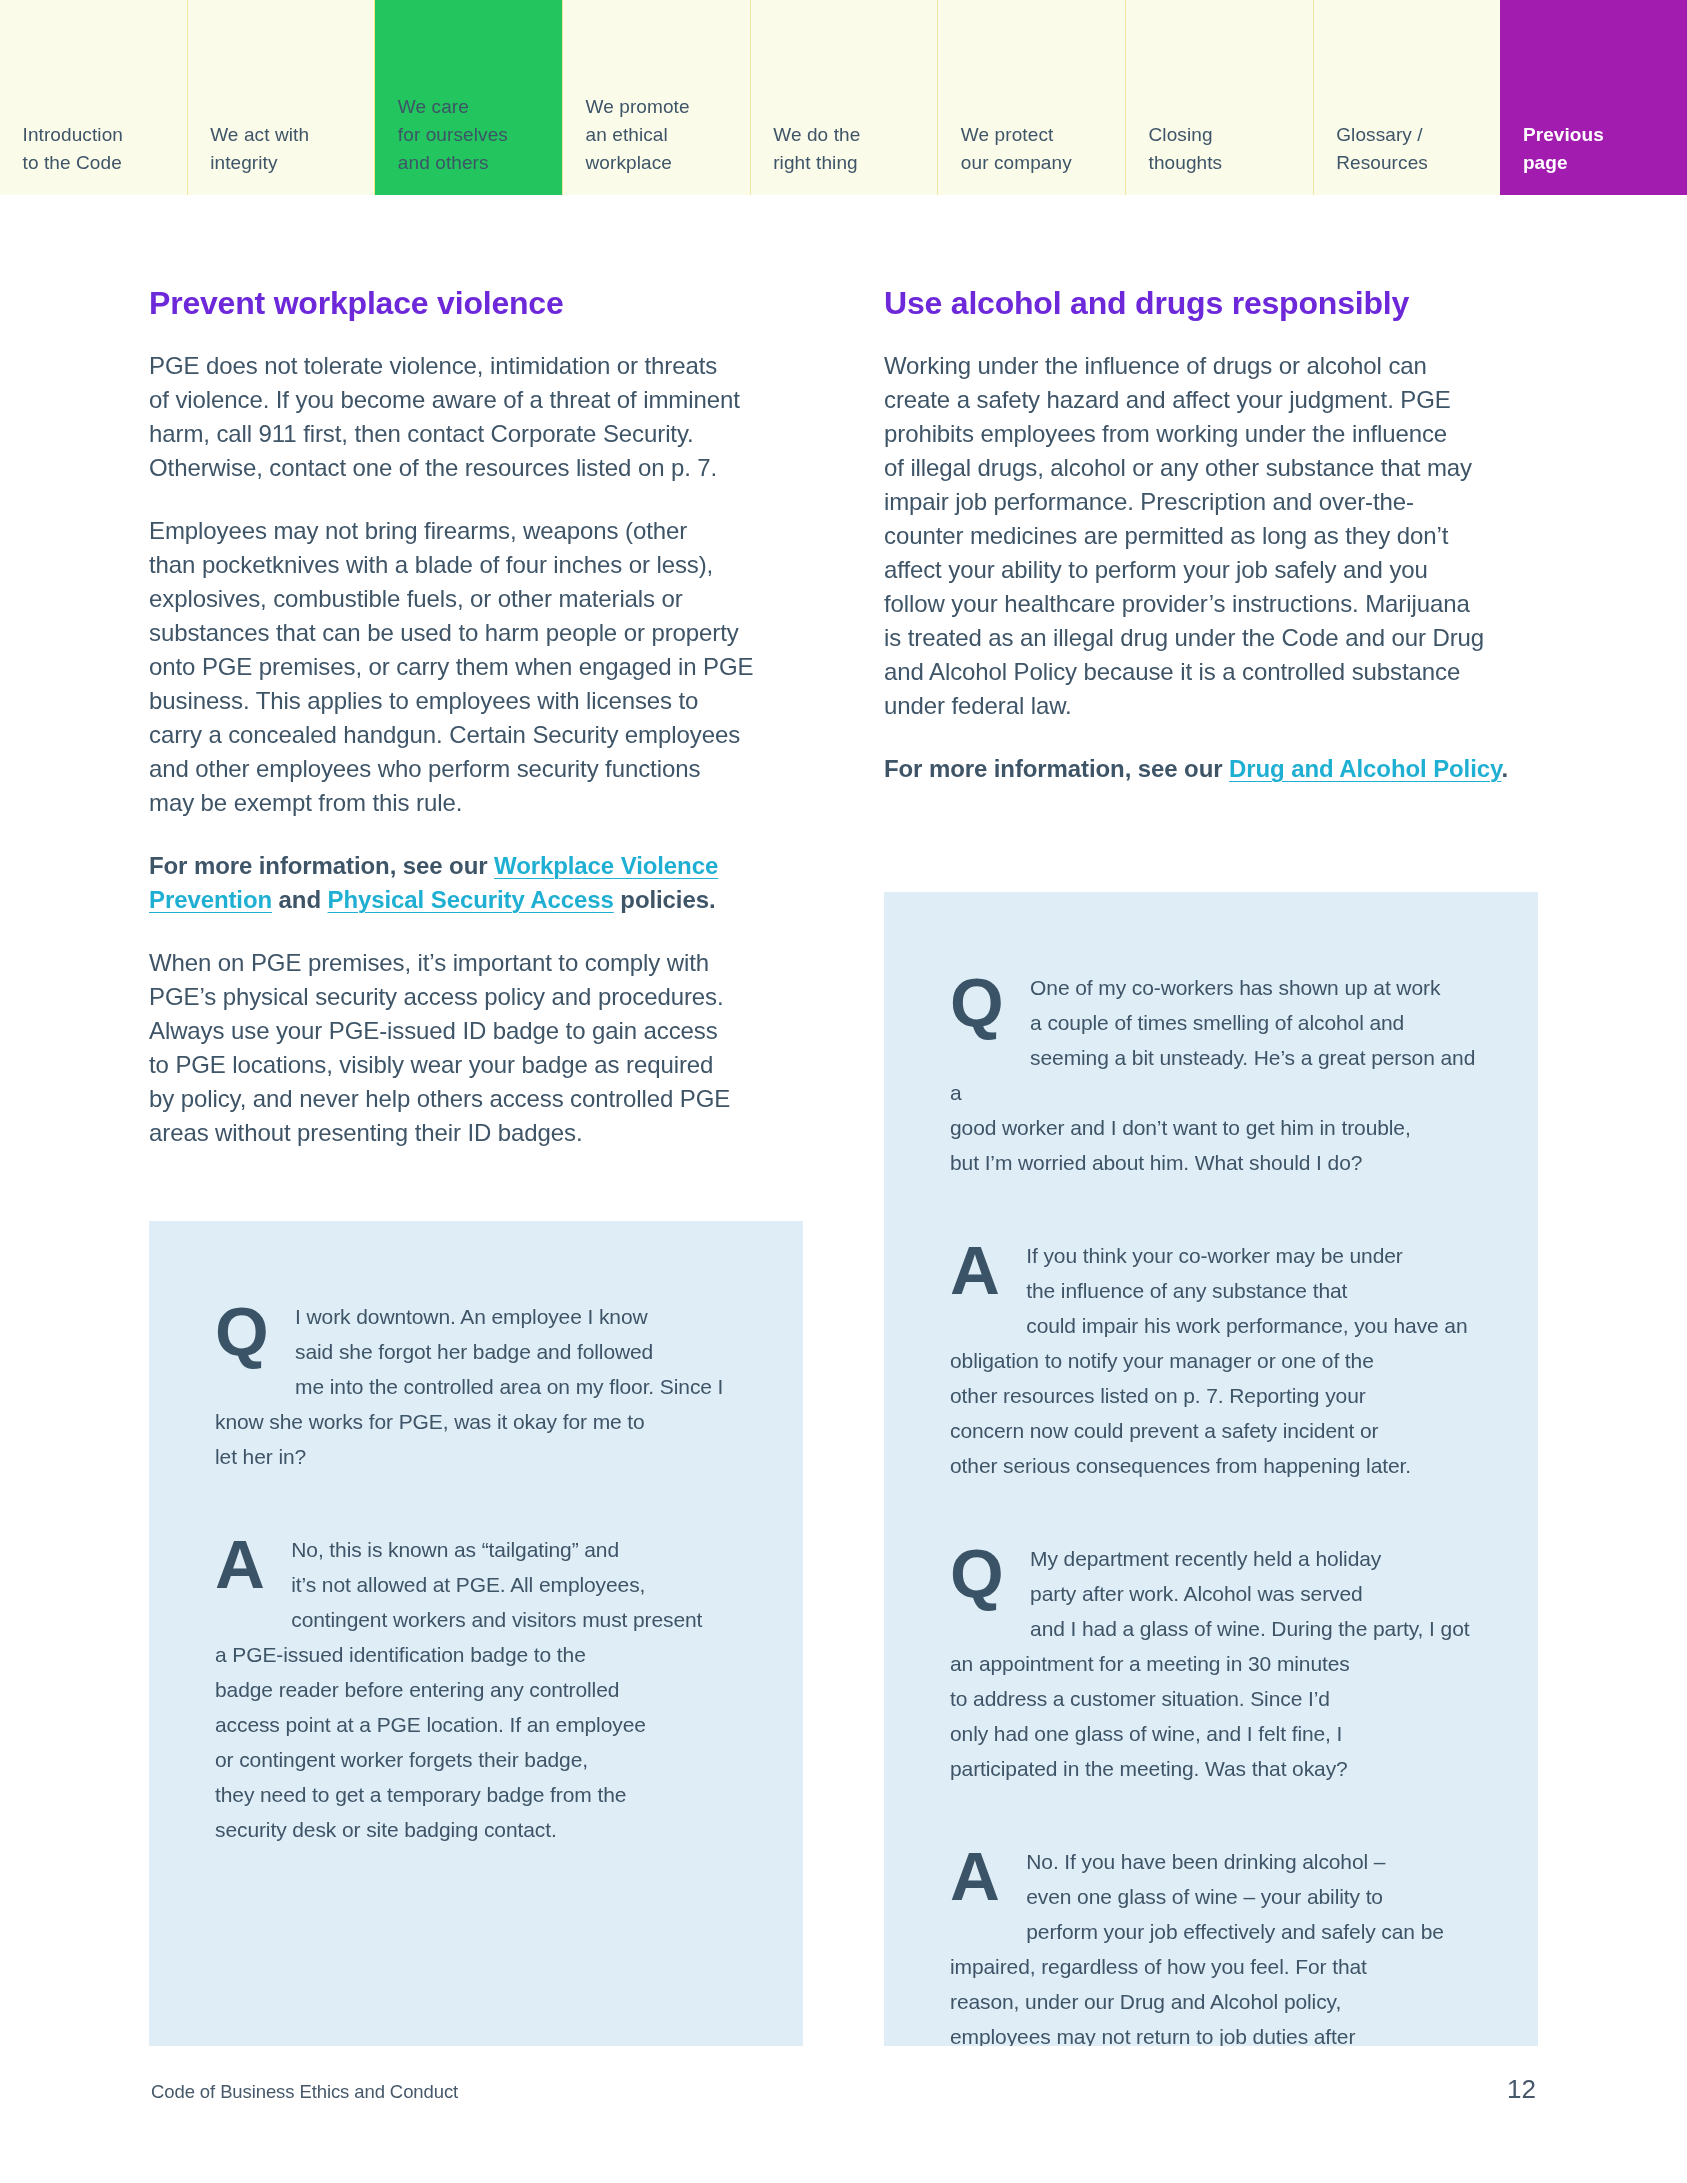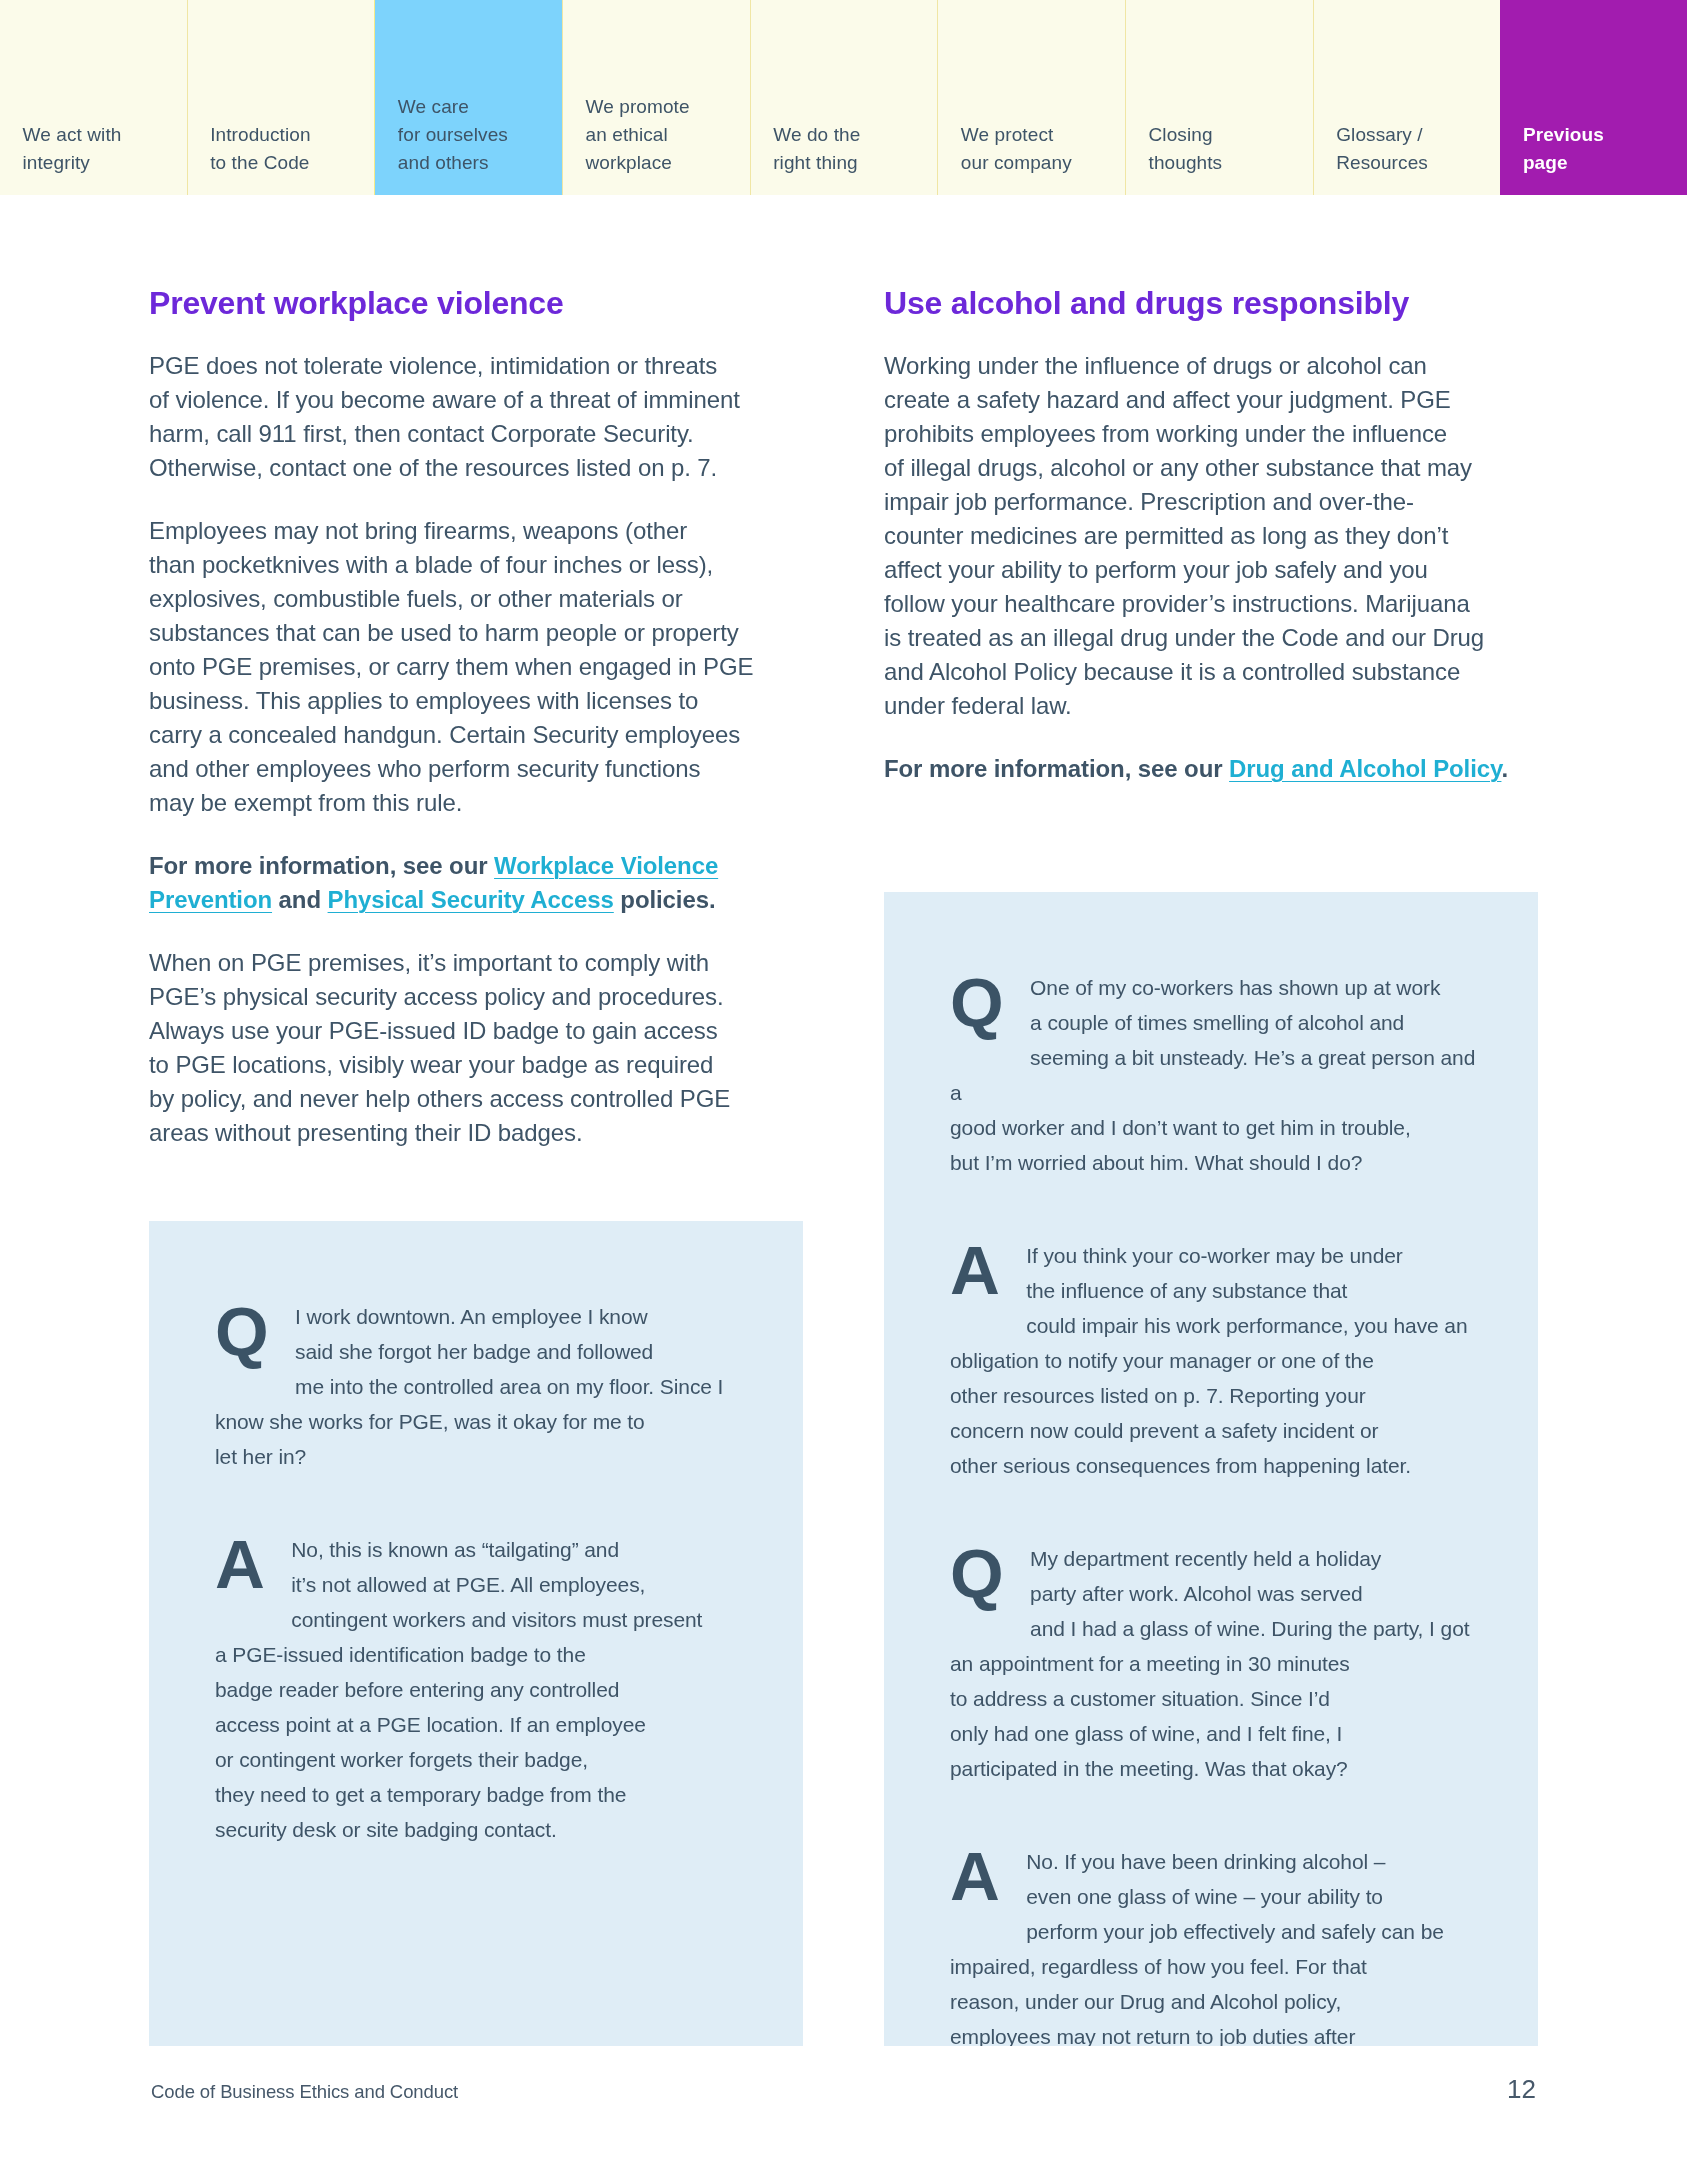--- a/index.html
+++ b/index.html
@@ -14,21 +14,21 @@
   .tab {
     flex:1; display:flex; align-items:flex-end;
     padding:0 16px 18.5px 22.5px; border-left:1.3px solid #F0E6A4;
     cursor:pointer;
   }
   .tab:first-child { border-left:none; }
   .tab-label {
     font-size:19px; line-height:28px; color:#3E5467;
     white-space:pre-line; letter-spacing:0.1px;
   }
-  .tab.active { background:#7dd3fc; border-left-color:#F5EB8B; }
+  .tab.active { background:#22c55e; border-left-color:#F5EB8B; }
   .tab.dark { background:#a21caf; border-left:none; }
   .tab.dark .tab-label { color:#ffffff; font-weight:bold; }
   
   main { display:flex; gap:81px; padding:90px 149px 0 149px; }
   .col { width:654px; height:1761px; display:flex; flex-direction:column; }
   h1.section-heading {
     font-size:32px; line-height:37px; font-weight:bold; color:#6d28d9;
     letter-spacing:-0.2px; margin-bottom:26.5px;
   }
   p.body {
@@ -60,26 +60,26 @@
   .doc-title { font-size:18.5px; color:#46586A; letter-spacing:-0.1px; }
   .page-number { font-size:26px; color:#46586A; }
 </style>
 </head>
 <body>
 
 <div class="page">
 
   <nav class="nav">
     <div class="tab">
+      <span class="tab-label">Introduction
+to the Code</span>
+    </div>
+    <div class="tab">
       <span class="tab-label">We act with
 integrity</span>
-    </div>
-    <div class="tab">
-      <span class="tab-label">Introduction
-to the Code</span>
     </div>
     <div class="tab active">
       <span class="tab-label">We care
 for ourselves
 and others</span>
     </div>
     <div class="tab">
       <span class="tab-label">We promote
 an ethical
 workplace</span>

